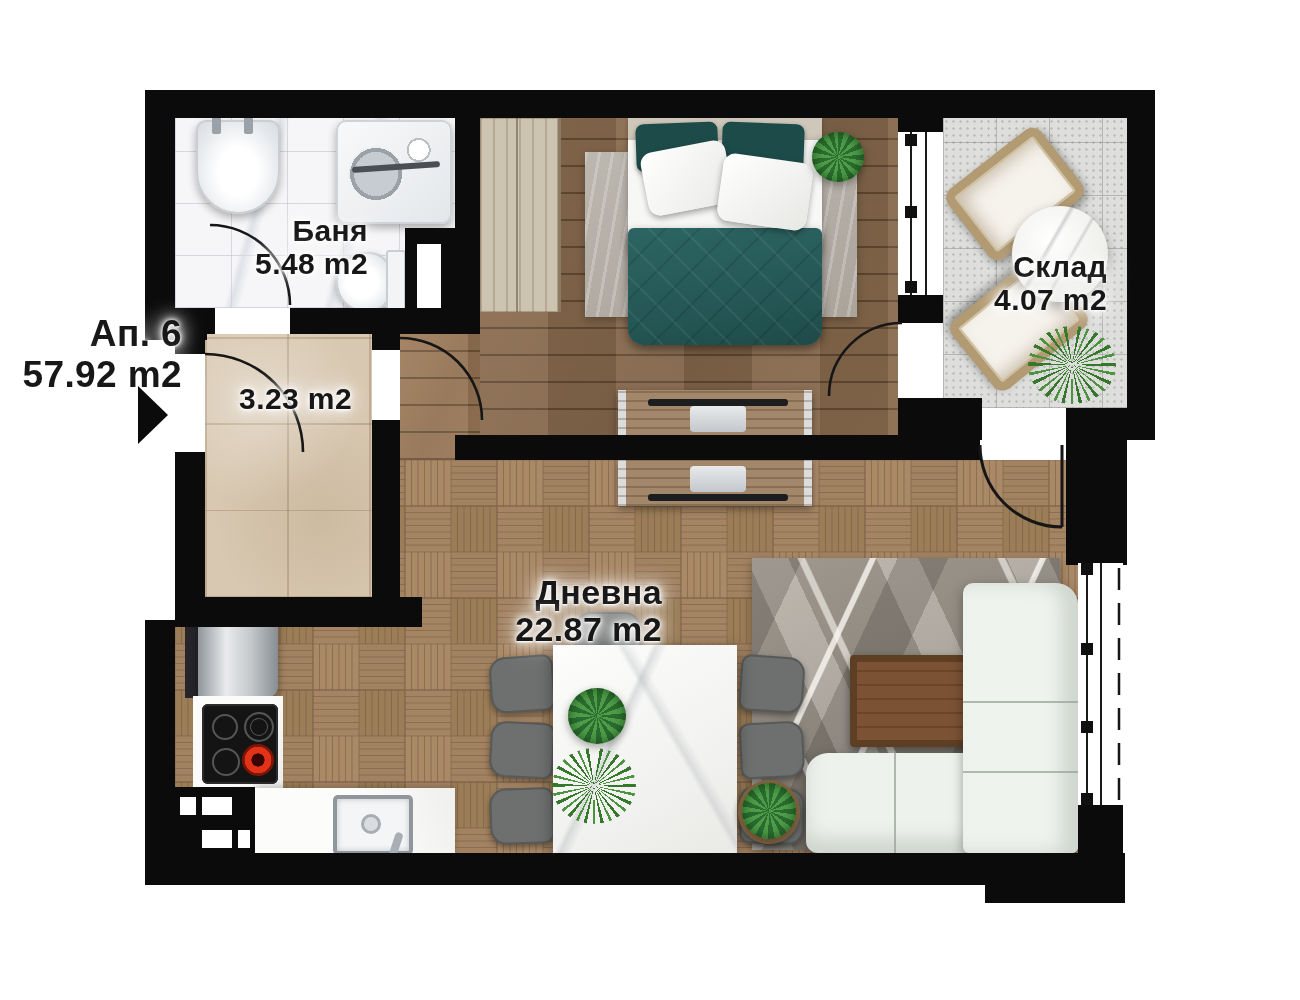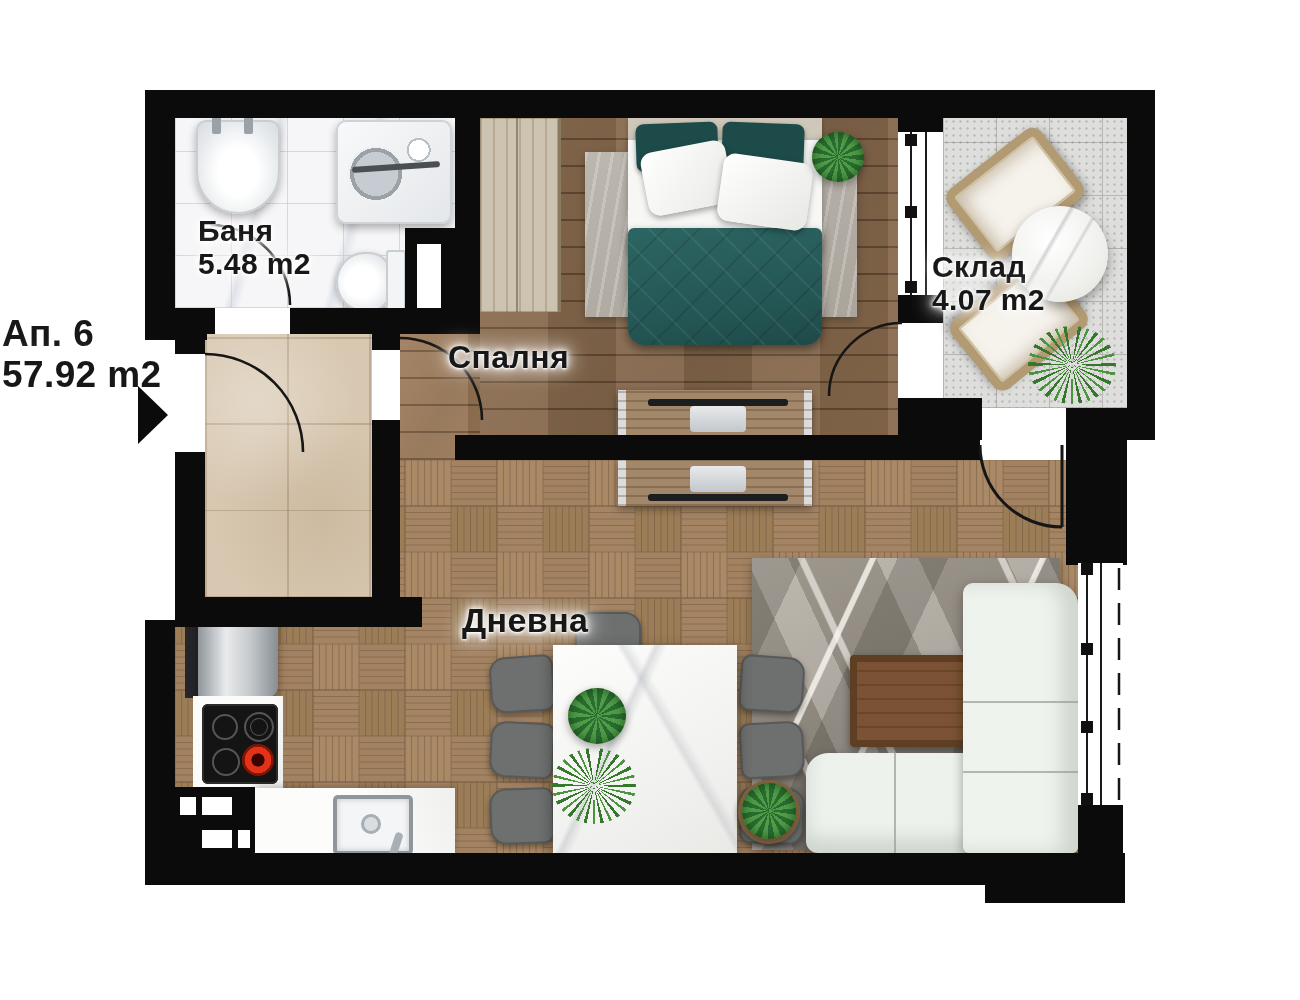--- a/index.html
+++ b/index.html
@@ -7,21 +7,21 @@
           font-family:"Liberation Sans",sans-serif;}
   .floor,.fur,.wall,.win{position:absolute;}
   .floor{z-index:1;}
   .rug{position:absolute;z-index:2;}
   .fur{z-index:3;}
   .wall{background:#0b0b0b;z-index:5;}
   .slot{position:absolute;background:#fff;z-index:6;}
   .win{background:#ffffff;z-index:6;}
   .mull{position:absolute;background:#101010;width:12px;height:12px;}
   #arcs{position:absolute;left:0;top:0;z-index:7;pointer-events:none;}
-  .lbl{position:absolute;z-index:8;text-align:left;font-weight:bold;color:#171717;
+  .lbl{position:absolute;z-index:8;text-align:right;font-weight:bold;color:#171717;
        line-height:1.1;letter-spacing:.4px;
        text-shadow:0 0 5px #fff,0 0 10px #fff,0 0 18px #fff,0 0 26px #fff,0 1px 2px #fff;}
   .floor-bath{background:
       linear-gradient(105deg,transparent 30%,rgba(203,209,218,.55) 32%,transparent 35%,transparent 60%,rgba(203,209,218,.45) 62%,transparent 65%),
       repeating-linear-gradient(0deg,rgba(186,192,201,.55) 0 1px,transparent 1px 52px),
       repeating-linear-gradient(90deg,rgba(186,192,201,.55) 0 1px,transparent 1px 56px),
       #f6f6f8;}
   .floor-hall{background:
       radial-gradient(circle at 30% 25%,rgba(255,255,255,.30),transparent 45%),
       radial-gradient(circle at 70% 70%,rgba(150,120,85,.18),transparent 50%),
@@ -252,25 +252,26 @@
     <div>57.92 m2</div>
   </div>
   <div style="position:absolute;z-index:8;left:138px;top:386px;width:0;height:0;
        border-top:29px solid transparent;border-bottom:29px solid transparent;border-left:30px solid #0b0b0b;"></div>
 
   <div class="lbl" style="left:198px;top:214px;width:170px;font-size:30px;">
     <div>Баня</div>
     <div>5.48 m2</div>
   </div>
   <div class="lbl" style="left:182px;top:382px;width:170px;font-size:30px;">
+    <div>3.23 m2</div>
   </div>
   <div class="lbl" style="left:448px;top:340px;width:190px;font-size:32px;">
-    <div>Спалня</div>
   </div>
   <div class="lbl" style="left:932px;top:250px;width:175px;font-size:30px;">
     <div>Склад</div>
     <div>4.07 m2</div>
   </div>
-  <div class="lbl" style="left:462px;top:602px;width:200px;font-size:34px;">
+  <div class="lbl" style="left:462px;top:574px;width:200px;font-size:34px;">
     <div>Дневна</div>
+    <div>22.87 m2</div>
   </div>
 
 </div>
 
 </body></html>

